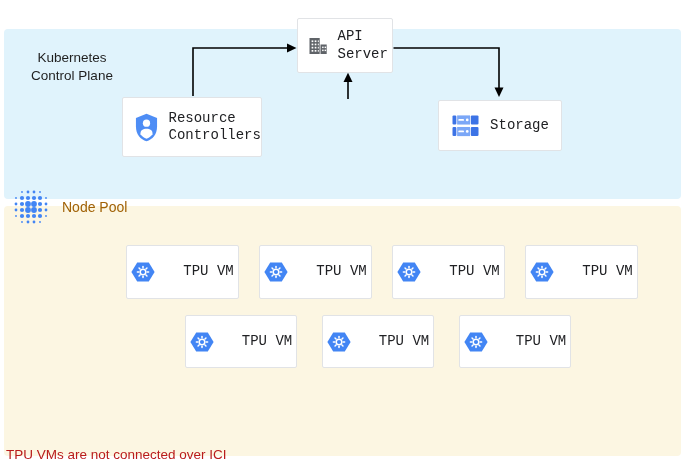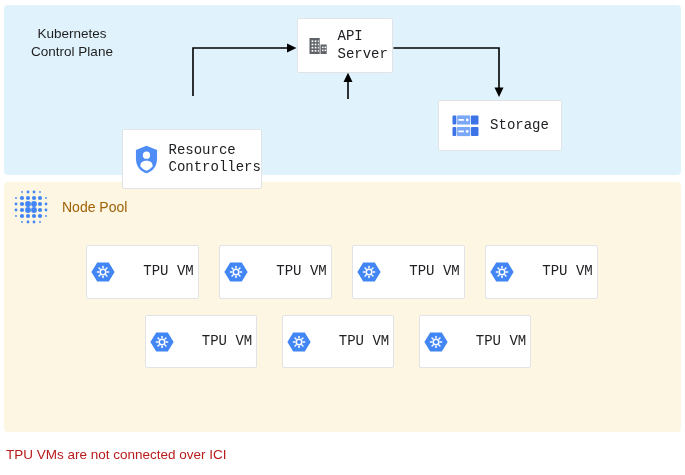--- a/index.html
+++ b/index.html
@@ -1,33 +1,33 @@
 <!DOCTYPE html>
 <html><head>
 <meta charset="utf-8">
 <style>
   html,body{margin:0;padding:0;background:#ffffff;}
   .canvas{position:relative;width:685px;height:475px;background:#ffffff;
           font-family:"Liberation Sans",sans-serif;color:#202124;overflow:hidden;}
-  .panel{position:absolute;border-radius:4px;}
+  .panel{position:absolute;border-radius:4px;margin-top:24px;}
   .panel-cp{left:4px;top:5px;width:677px;height:170px;background:#E0F3FC;}
   .panel-np{left:4px;top:182px;width:677px;height:250px;background:#FCF6E2;}
   .panel-title{position:absolute;left:12px;top:20px;width:112px;text-align:center;
                font-size:13.5px;line-height:1.32;color:#1f1f1f;}
   .node{position:absolute;display:flex;align-items:center;justify-content:center;
         gap:10px;background:#ffffff;border:1px solid #E1E3E6;border-radius:2px;
         font-size:14px;color:#202124;box-sizing:border-box;z-index:3;font-family:Liberation Mono, monospace;}
   .node .lbl{line-height:1.25;}
   .node-api{left:297px;top:18px;width:96px;height:55px;gap:9px;}
   .node-api .lbl{width:46px;}
-  .node-rc{left:122px;top:97px;width:140px;height:60px;margin-top:32px;}
+  .node-rc{left:122px;top:97px;width:140px;height:60px;}
   .node-rc .lbl{width:82px;}
   .node-sched{left:278px;top:100px;width:142px;height:55px;}
   .node-stor{left:438px;top:100px;width:124px;height:51px;}
-  .tpu{width:113px;height:54px;gap:28px;}
+  .tpu{width:113px;height:54px;gap:28px;margin-left:40px;}
   .np-header-icon{position:absolute;left:12px;top:188px;z-index:2;}
   .np-title{position:absolute;left:62px;top:199px;font-size:14px;color:#a16207;z-index:2;}
   .arrows{position:absolute;left:0;top:0;width:685px;height:475px;z-index:2;pointer-events:none;}
   .caption{position:absolute;left:6px;top:447px;font-size:13.5px;color:#b91c1c;}
   .hexicon{width:24px;height:22px;flex:0 0 auto;}
   .hidden-defs{position:absolute;width:0;height:0;overflow:hidden;}
 </style>
 </head>
 <body>
 

